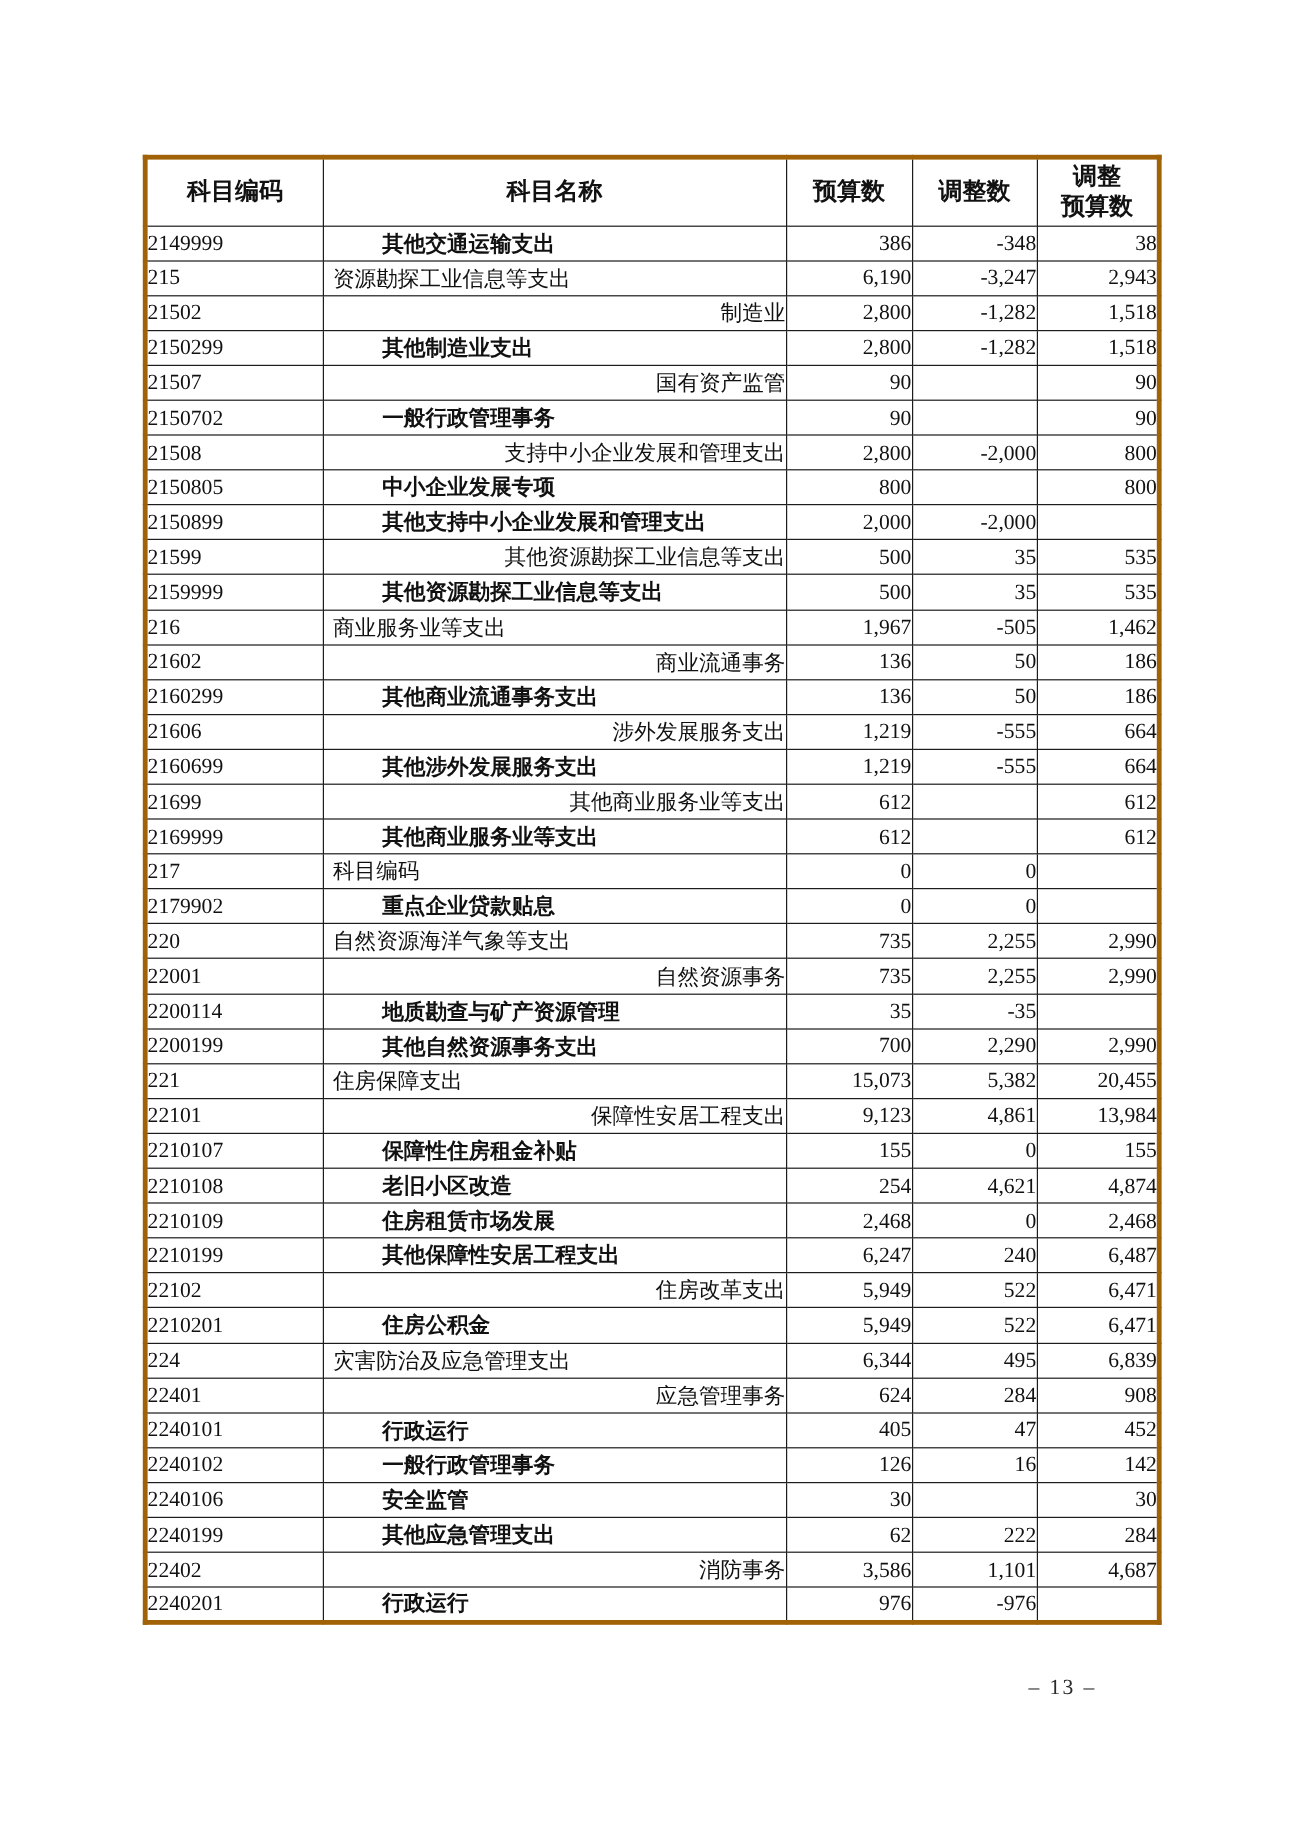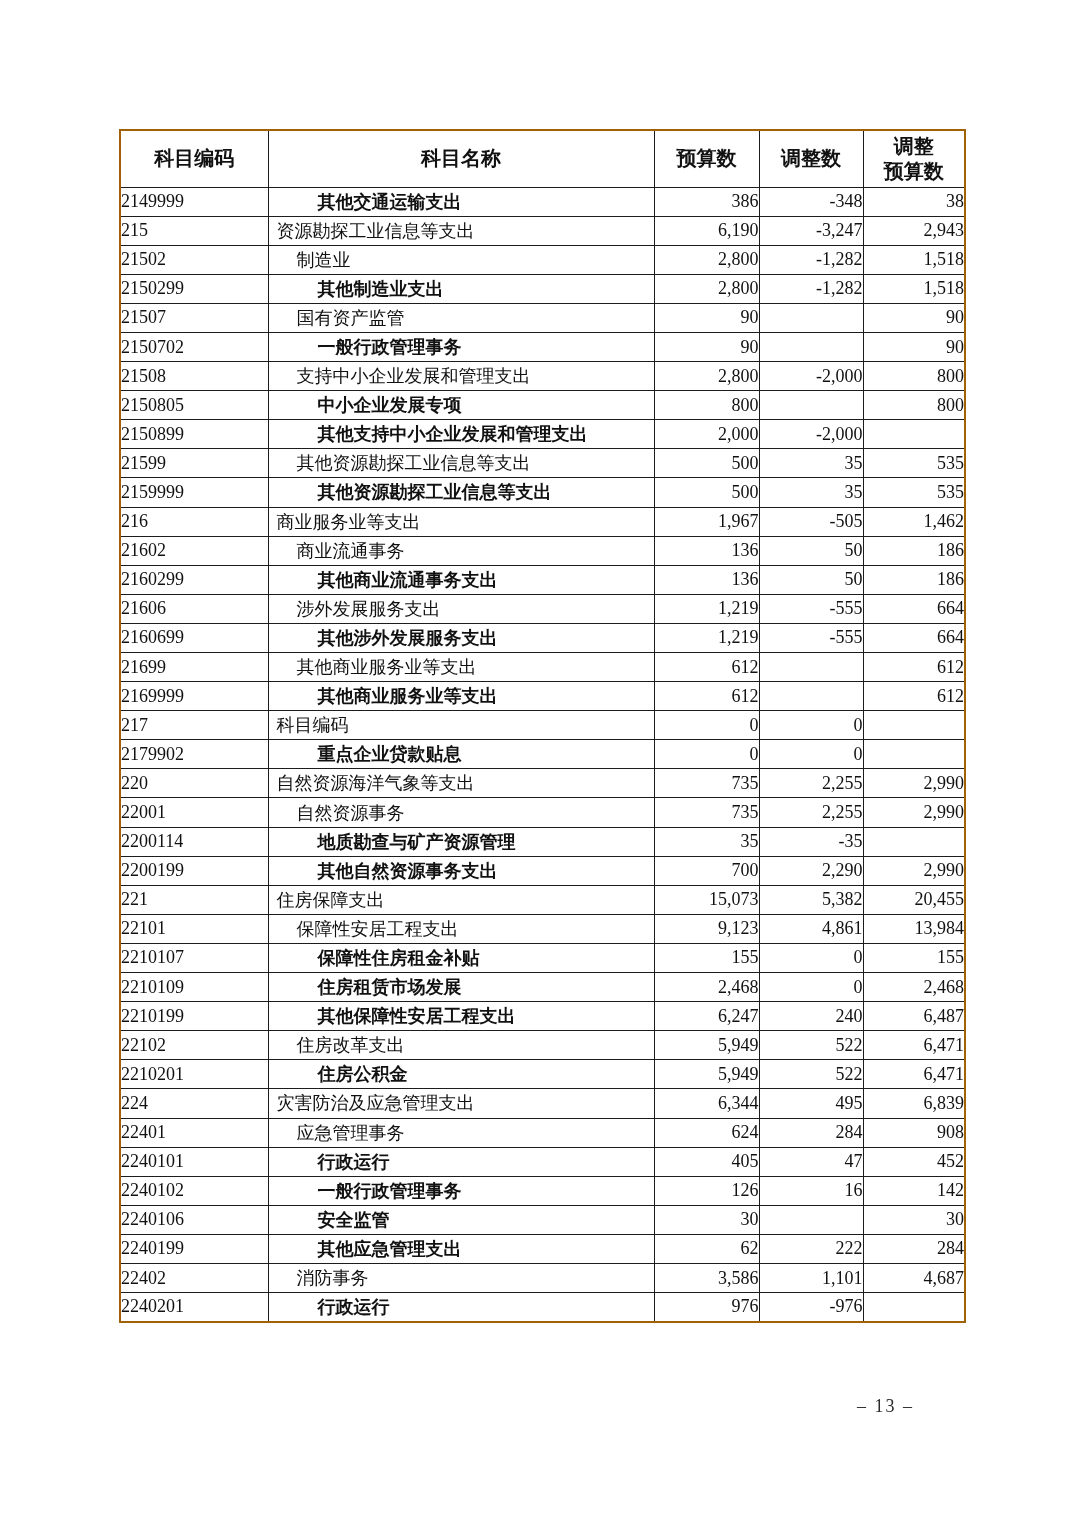--- a/index.html
+++ b/index.html
@@ -16,21 +16,21 @@
     font-family: "Liberation Serif", "DejaVu Serif", serif;
     color: #111111;
   }
   table.budget {
     position: absolute;
     left: 119px;
     top: 129px;
     width: 845px;
     border-collapse: collapse;
     table-layout: fixed;
-    border: 2px solid #a16207;
+    border: 4px solid #a16207;
   }
   table.budget th,
   table.budget td {
     border: 1.5px solid #1c1c1c;
     overflow: hidden;
     white-space: nowrap;
     box-sizing: border-box;
   }
   table.budget thead th {
     height: 57px;
@@ -47,21 +47,21 @@
     font-size: 18px;
     vertical-align: middle;
     padding: 0;
   }
   td.code {
     text-align: left;
     padding-left: 9px;
   }
   td.name { text-align: left; }
   td.name.ind0 { padding-left: 8px; }
-  td.name.ind1 { padding-left: 28px; }
+  td.name.ind1 { padding-left: 28px; text-align: right; }
   td.name.ind2 { padding-left: 49px; font-weight: bold; }
   td.num {
     text-align: right;
     padding-right: 8px;
   }
   .page-number {
     position: absolute;
     left: 838px;
     top: 1396px;
     width: 95px;
@@ -278,20 +278,27 @@
           <td class="num">13,984</td>
         </tr>
         <tr>
           <td class="code">2210107</td>
           <td class="name ind2">保障性住房租金补贴</td>
           <td class="num">155</td>
           <td class="num">0</td>
           <td class="num">155</td>
         </tr>
         <tr>
+          <td class="code">2210108</td>
+          <td class="name ind2">老旧小区改造</td>
+          <td class="num">254</td>
+          <td class="num">4,621</td>
+          <td class="num">4,874</td>
+        </tr>
+        <tr>
           <td class="code">2210109</td>
           <td class="name ind2">住房租赁市场发展</td>
           <td class="num">2,468</td>
           <td class="num">0</td>
           <td class="num">2,468</td>
         </tr>
         <tr>
           <td class="code">2210199</td>
           <td class="name ind2">其他保障性安居工程支出</td>
           <td class="num">6,247</td>

